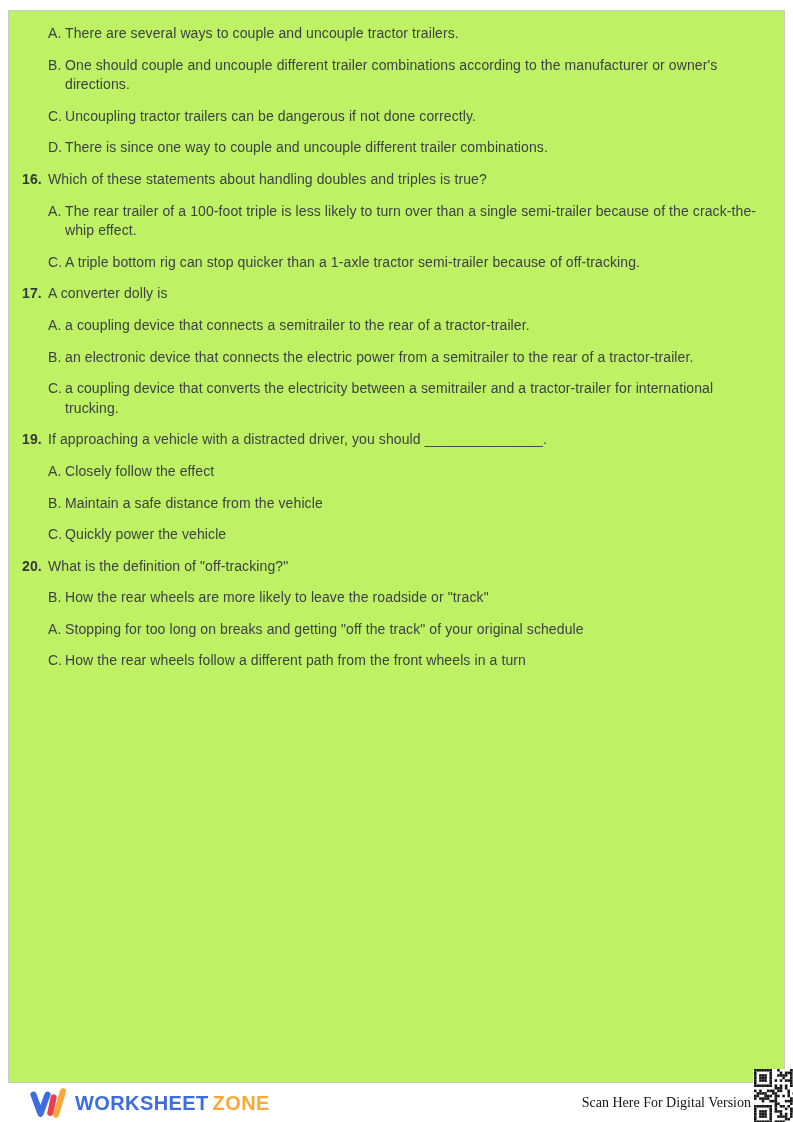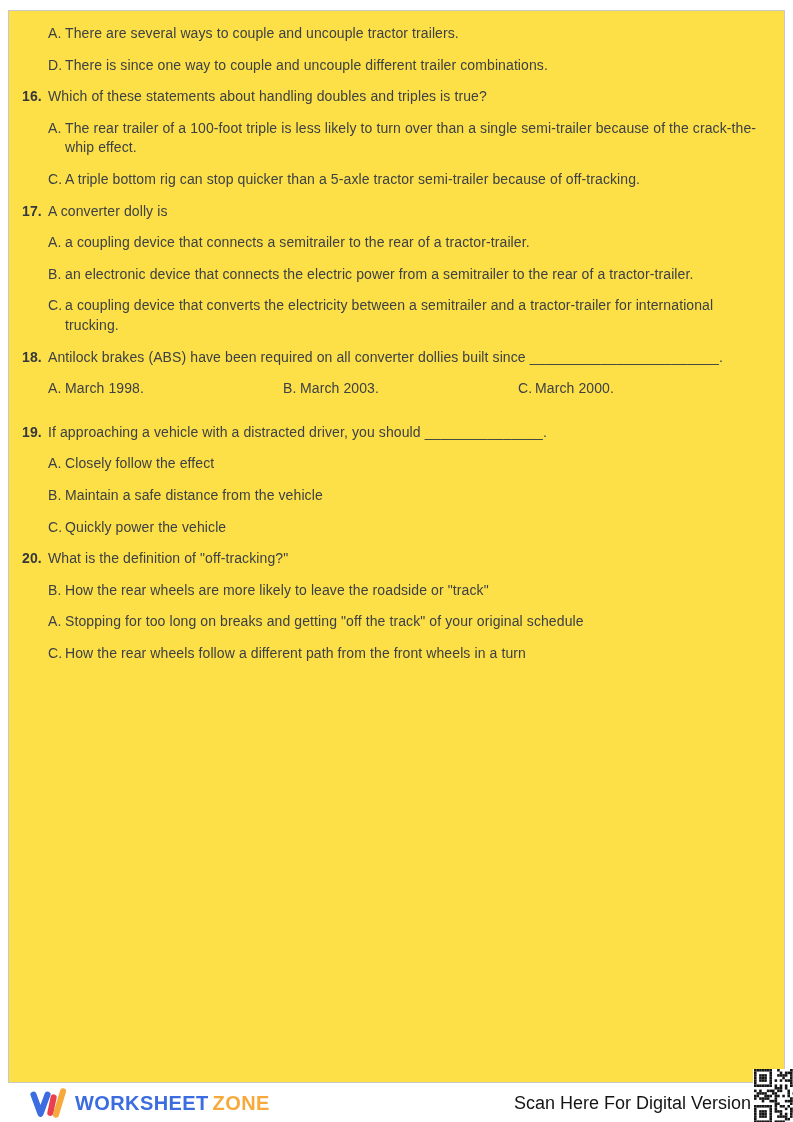--- a/index.html
+++ b/index.html
@@ -3,21 +3,21 @@
 <meta charset="utf-8">
 <style>
   html,body{margin:0;padding:0}
   body{
     width:793px;height:1122px;position:relative;overflow:hidden;
     background:#ffffff;color:#3d4045;
     font-family:"Liberation Sans",sans-serif;
   }
   .page-box{
     position:absolute;left:8px;top:10px;width:777px;height:1073px;
-    box-sizing:border-box;border:1px solid #c9c9c9;background:#fde047;
+    box-sizing:border-box;border:1px solid #c9c9c9;background:#bef264;
   }
   .content{
     padding:13px 26px 0 13px;
     font-size:14px;line-height:1.4;letter-spacing:0.1px;
   }
   .question{margin-top:12px}
   .question:first-child{margin-top:0}
   .q-header{display:flex;margin-bottom:12px}
   .q-num{flex:0 0 26px;font-weight:700;color:#34383d}
   .q-text{flex:1}
@@ -30,82 +30,73 @@
     position:absolute;left:24px;top:1084px;width:785px;height:38px;
     display:flex;align-items:center;gap:40px;
   }
   .brand{display:flex;align-items:center;margin-left:5px}
   .brand svg{width:38px;height:30px;margin-right:8px}
   .brand-text{font-size:20px;font-weight:700;letter-spacing:0.4px;white-space:nowrap}
   .brand-word1{color:#3b6ce0}
   .brand-word2{color:#f8a93b;margin-left:4px}
   .scan{
     margin-left:auto;margin-right:58px;
-    font-size:18px;color:#141414;white-space:nowrap;
+    font-size:14px;color:#141414;white-space:nowrap;font-family:Liberation Serif, serif;
   }
   .qr{
     position:absolute;right:0;top:-15px;width:56px;height:54px;
     background:#fff;display:block;
   }
 </style>
 </head>
 <body>
 
 <div class="page-box">
   <div class="content" id="questions">
   <div class="question">
 
     <div class="options">
   <div class="option"><span class="letter">A.</span><span class="opt-text">There are several ways to couple and uncouple tractor trailers.</span></div>
 
-
+  <div class="option"><span class="letter">B.</span><span class="opt-text">One should couple and uncouple different trailer combinations according to the manufacturer or owner's directions.</span></div>
+
+  <div class="option"><span class="letter">C.</span><span class="opt-text">Uncoupling tractor trailers can be dangerous if not done correctly.</span></div>
 
   <div class="option"><span class="letter">D.</span><span class="opt-text">There is since one way to couple and uncouple different trailer combinations.</span></div>
 </div>
   </div>
 
   <div class="question">
     <div class="q-header">
       <span class="q-num">16.</span>
       <span class="q-text">Which of these statements about handling doubles and triples is true?</span>
     </div>
     <div class="options">
   <div class="option"><span class="letter">A.</span><span class="opt-text">The rear trailer of a 100-foot triple is less likely to turn over than a single semi-trailer because of the crack-the-whip effect.</span></div>
 
 
-  <div class="option"><span class="letter">C.</span><span class="opt-text">A triple bottom rig can stop quicker than a 5-axle tractor semi-trailer because of off-tracking.</span></div>
+  <div class="option"><span class="letter">C.</span><span class="opt-text">A triple bottom rig can stop quicker than a 1-axle tractor semi-trailer because of off-tracking.</span></div>
 </div>
   </div>
 
   <div class="question">
     <div class="q-header">
       <span class="q-num">17.</span>
       <span class="q-text">A converter dolly is</span>
     </div>
     <div class="options">
   <div class="option"><span class="letter">A.</span><span class="opt-text">a coupling device that connects a semitrailer to the rear of a tractor-trailer.</span></div>
 
   <div class="option"><span class="letter">B.</span><span class="opt-text">an electronic device that connects the electric power from a semitrailer to the rear of a tractor-trailer.</span></div>
 
   <div class="option"><span class="letter">C.</span><span class="opt-text">a coupling device that converts the electricity between a semitrailer and a tractor-trailer for international trucking.</span></div>
 </div>
   </div>
 
   <div class="question">
-    <div class="q-header">
-      <span class="q-num">18.</span>
-      <span class="q-text">Antilock brakes (ABS) have been required on all converter dollies built since ________________________.</span>
-    </div>
-    <div class="options columns">
-  <div class="option"><span class="letter">A.</span><span class="opt-text">March 1998.</span></div>
-
-  <div class="option"><span class="letter">B.</span><span class="opt-text">March 2003.</span></div>
-
-  <div class="option"><span class="letter">C.</span><span class="opt-text">March 2000.</span></div>
-</div>
   </div>
 
   <div class="question">
     <div class="q-header">
       <span class="q-num">19.</span>
       <span class="q-text">If approaching a vehicle with a distracted driver, you should _______________.</span>
     </div>
     <div class="options">
   <div class="option"><span class="letter">A.</span><span class="opt-text">Closely follow the effect</span></div>
 

